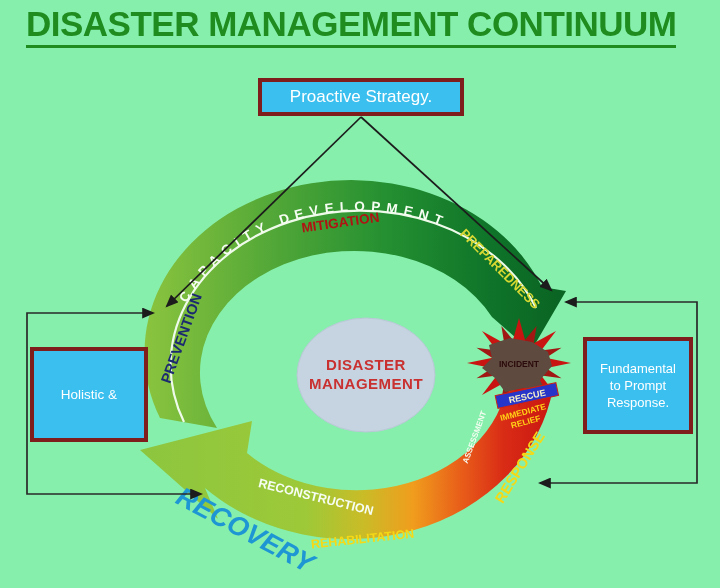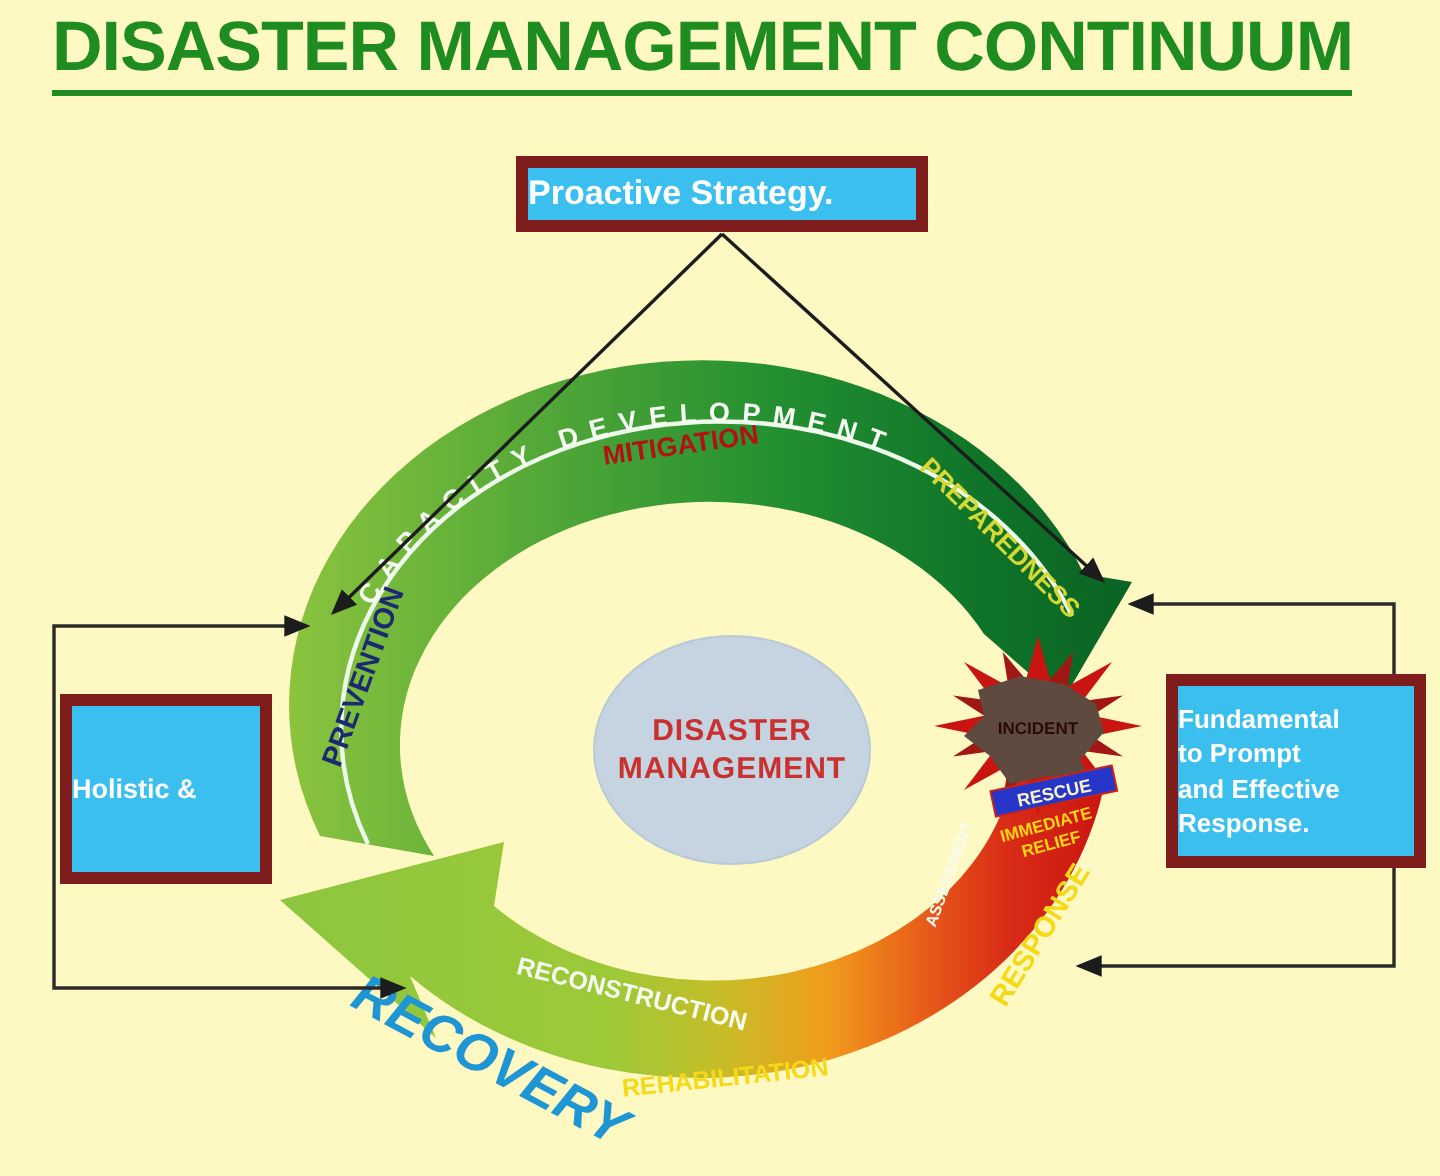--- a/index.html
+++ b/index.html
@@ -1,35 +1,35 @@
 <!DOCTYPE html>
 <html><head>
 <meta charset="utf-8">
 <style>
   html,body{margin:0;padding:0;background:#fff;}
   .canvas{
-    position:relative;width:720px;height:588px;background:#fef9c3;overflow:hidden;
+    position:relative;width:720px;height:588px;background:#86efac;overflow:hidden;
     font-family:"Liberation Sans",sans-serif;
   }
   .title{
     position:absolute;left:26px;top:6px;
     font-size:35px;font-weight:bold;letter-spacing:-0.5px;line-height:1.05;
     border-bottom:3px solid;padding-bottom:2px;white-space:nowrap;
   }
   svg{position:absolute;left:0;top:0;}
   svg text{font-family:"Liberation Sans",sans-serif;font-weight:bold;}
   .callout{
     position:absolute;display:flex;flex-direction:column;justify-content:center;
-    color:#ffffff;font-weight:bold;
-    border:6px solid #7f1d1d;box-sizing:border-box;
+    text-align:center;color:#ffffff;font-weight:normal;
+    border:4px solid #7f1d1d;box-sizing:border-box;
   }
   .callout .ln{line-height:1.32;}
   #box-proactive{left:258px;top:78px;width:206px;height:38px;font-size:17px;}
-  #box-holistic{left:30px;top:347px;width:106px;height:95px;font-size:13.5px;}
-  #box-fundamental{left:583px;top:337px;width:130px;height:97px;font-size:13px;}
+  #box-holistic{left:30px;top:347px;width:118px;height:95px;font-size:13.5px;}
+  #box-fundamental{left:583px;top:337px;width:110px;height:97px;font-size:13px;}
 </style>
 </head>
 <body>
 
 <div class="canvas">
 
   <div class="title" style="color: rgb(30, 140, 30);">DISASTER MANAGEMENT CONTINUUM</div>
 
   <svg viewBox="0 0 720 588" width="720" height="588">
     <defs>
@@ -112,17 +112,16 @@
     <div class="ln">Proactive Strategy.</div>
   </div>
 
   <div class="callout" id="box-holistic" style="background: rgb(59, 191, 238);">
     <div class="ln">Holistic &amp;</div>
   </div>
 
   <div class="callout" id="box-fundamental" style="background: rgb(59, 191, 238);">
     <div class="ln">Fundamental</div>
     <div class="ln">to Prompt</div>
-    <div class="ln">and Effective</div>
     <div class="ln">Response.</div>
   </div>
 
 </div>
 
 </body></html>

